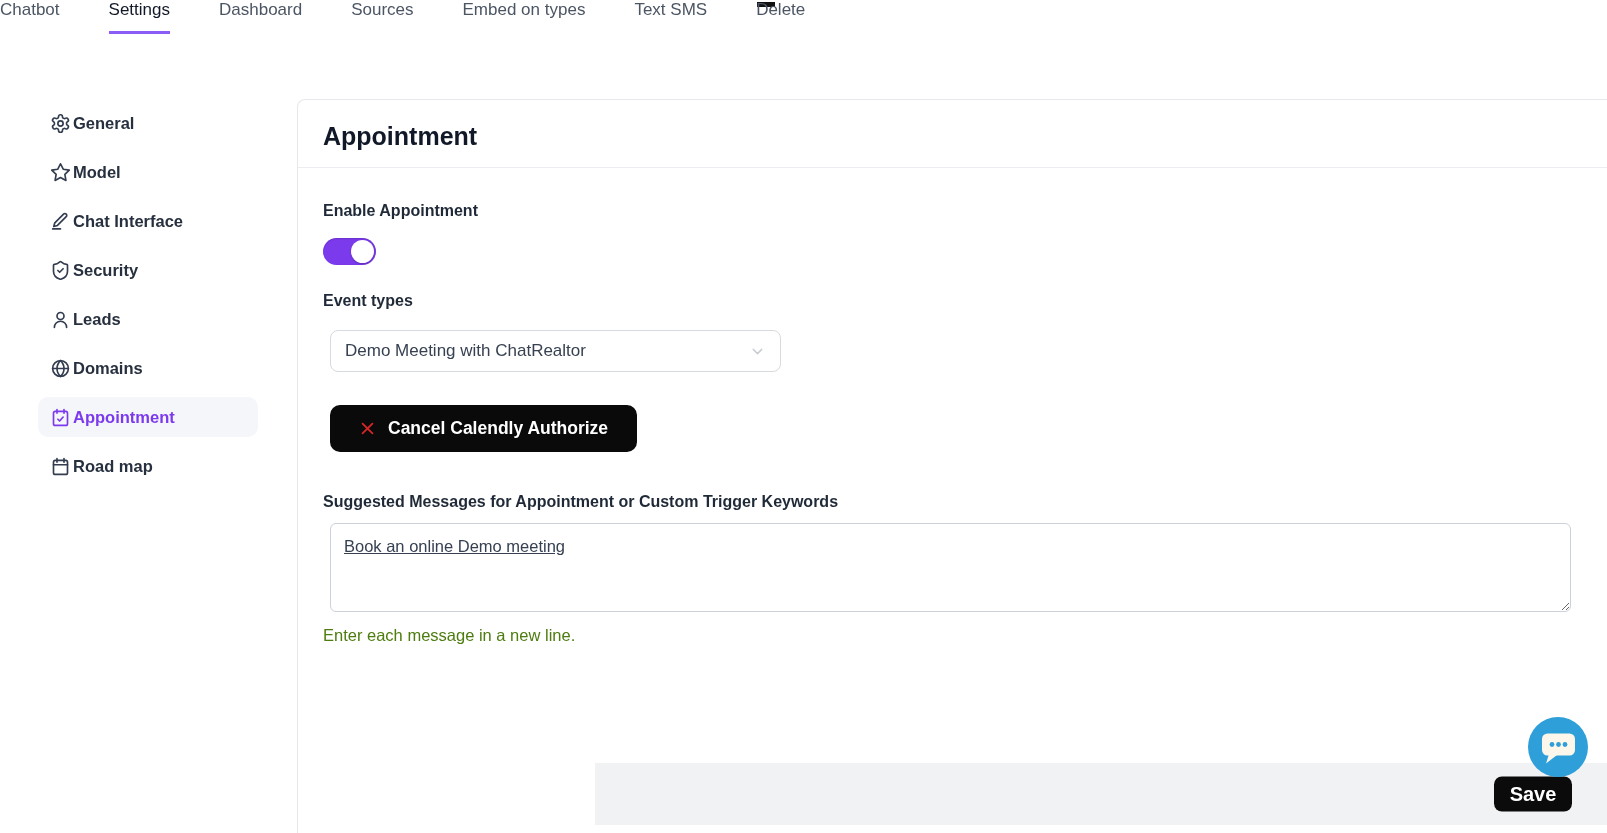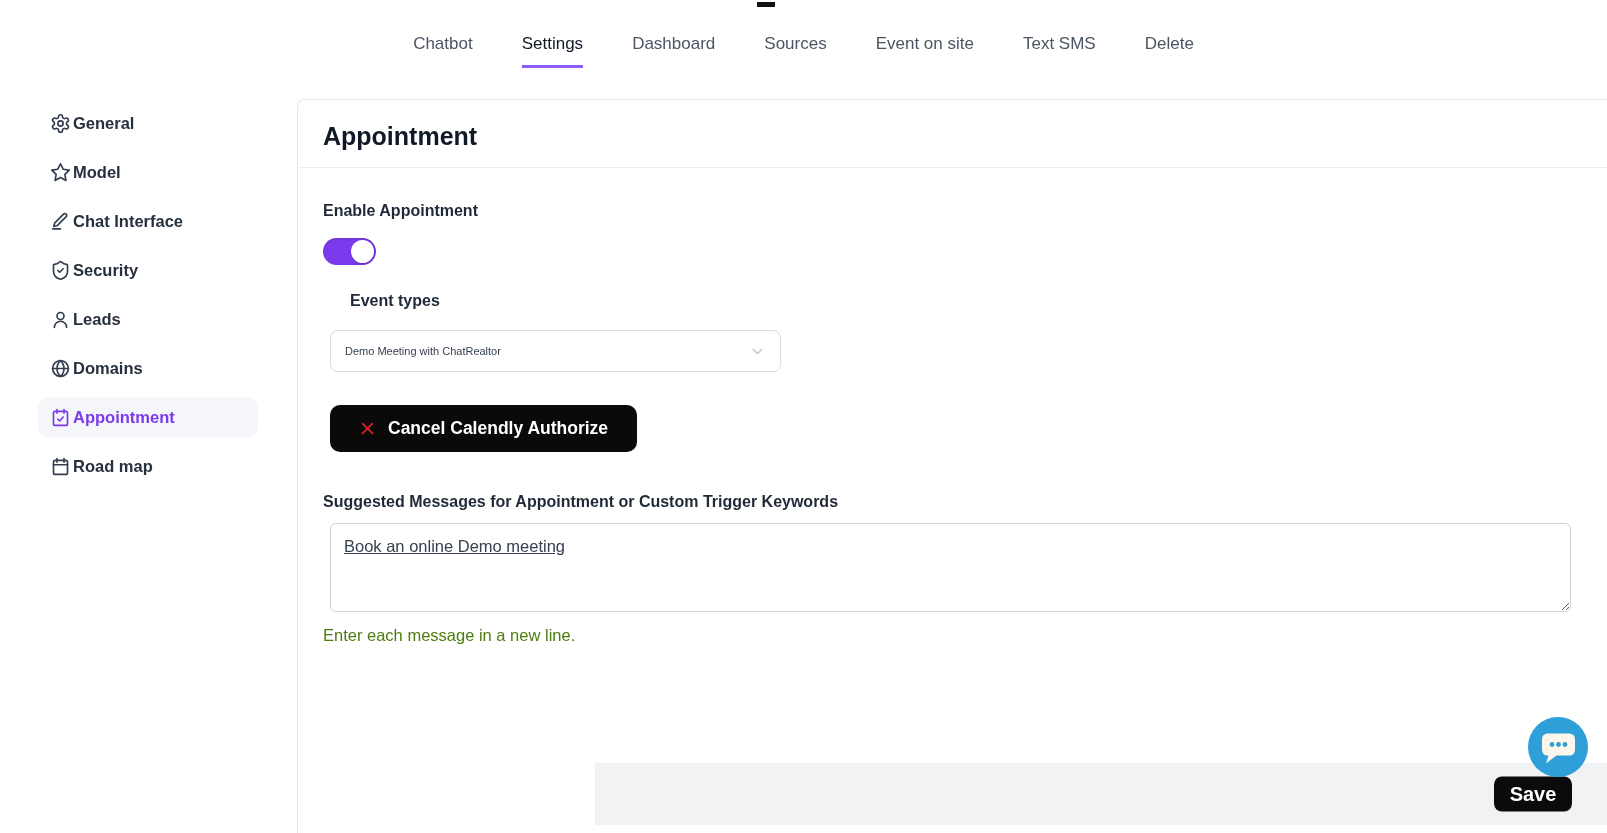--- a/index.html
+++ b/index.html
@@ -11,22 +11,21 @@
     color:#1f2937;
     overflow:hidden;
   }
 
   
   .top-dash { position:absolute; left:757px; top:2px; width:18px; height:5px; background:#111; }
 
   
   .topnav {
     position:absolute; top:0; left:0; width:100%;
-    display:flex; justify-content:center; gap:49px;
-    padding-top:34px;
+    display:flex; gap:49px;
   }
   .topnav .tab {
     font-size:17px; color:#4b5563; padding-bottom:11px;
     border-bottom:3px solid transparent; cursor:pointer; white-space:nowrap;
   }
   .topnav .tab.active { color:#111827; border-bottom-color:#8b5cf6; }
 
   
   .sidebar { position:absolute; left:38px; top:103px; width:220px; }
   .side-item {
@@ -64,31 +63,31 @@
   .toggle .knob {
     position:absolute; top:2px; right:2px; width:23px; height:23px;
     border-radius:50%; background:#fff; box-shadow:0 1px 2px rgba(0,0,0,.25);
   }
 
   
   .email-row { margin-top:41px; display:flex; align-items:baseline; gap:15px; }
   .email-label { font-size:15.5px; font-weight:bold; color:#1f2937; }
   .email-value { font-size:18.5px; color:#374151; }
 
-  .event-label { margin-top:26px;margin-left:27px; }
+  .event-label { margin-top:26px; }
 
   
   .select {
     margin-top:20px; margin-left:7px;
     width:451px; height:42px;
     border:1px solid #d7dadf; border-radius:8px;
     display:flex; align-items:center; justify-content:space-between;
     padding:0 14px; cursor:pointer; background:#fff;
   }
-  .select .sel-text { font-size:11px; color:#374151; }
+  .select .sel-text { font-size:17px; color:#374151; }
   .select svg { width:17px; height:17px; stroke:#c8cdd4; fill:none; stroke-width:2; stroke-linecap:round; stroke-linejoin:round; }
 
   
   .cancel-btn {
     margin-top:33px; margin-left:7px;
     height:47px; padding:0 29px;
     display:inline-flex; align-items:center; gap:12px;
     background:#0a0a0a; border:none; border-radius:10px; cursor:pointer;
   }
   .cancel-btn svg { width:17px; height:17px; stroke:#dc2626; stroke-width:2.4; stroke-linecap:round; }
@@ -129,21 +128,21 @@
 </head>
 <body>
 
 <div class="top-dash"></div>
 
 <div class="topnav">
   <div class="tab">Chatbot</div>
   <div class="tab active">Settings</div>
   <div class="tab">Dashboard</div>
   <div class="tab">Sources</div>
-  <div class="tab">Event on site</div>
+  <div class="tab">Embed on types</div>
   <div class="tab">Text SMS</div>
   <div class="tab">Delete</div>
 </div>
 
 <div class="sidebar">
 
   <div class="side-item">
     <span class="icn">
       <svg viewBox="0 0 24 24">
           <path d="M12.22 2h-.44a2 2 0 0 0-2 2v.18a2 2 0 0 1-1 1.73l-.43.25a2 2 0 0 1-2 0l-.15-.08a2 2 0 0 0-2.73.73l-.22.38a2 2 0 0 0 .73 2.73l.15.1a2 2 0 0 1 1 1.72v.51a2 2 0 0 1-1 1.74l-.15.09a2 2 0 0 0-.73 2.73l.22.38a2 2 0 0 0 2.73.73l.15-.08a2 2 0 0 1 2 0l.43.25a2 2 0 0 1 1 1.73V20a2 2 0 0 0 2 2h.44a2 2 0 0 0 2-2v-.18a2 2 0 0 1 1-1.73l.43-.25a2 2 0 0 1 2 0l.15.08a2 2 0 0 0 2.73-.73l.22-.39a2 2 0 0 0-.73-2.73l-.15-.08a2 2 0 0 1-1-1.74v-.5a2 2 0 0 1 1-1.74l.15-.09a2 2 0 0 0 .73-2.73l-.22-.38a2 2 0 0 0-2.73-.73l-.15.08a2 2 0 0 1-2 0l-.43-.25a2 2 0 0 1-1-1.73V4a2 2 0 0 0-2-2z"></path>

